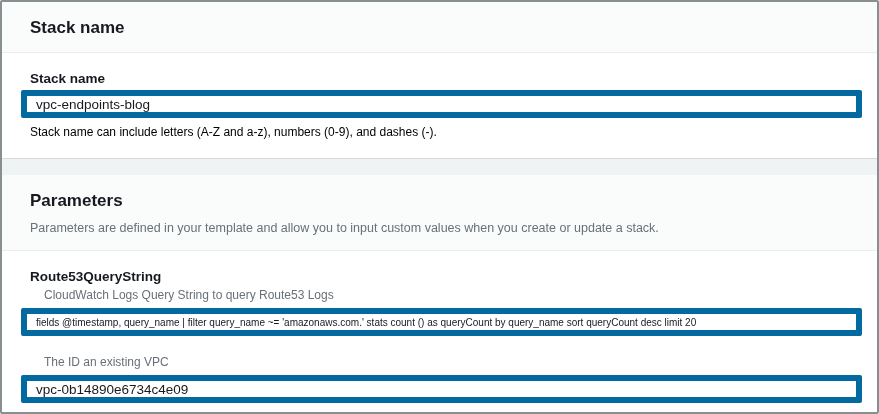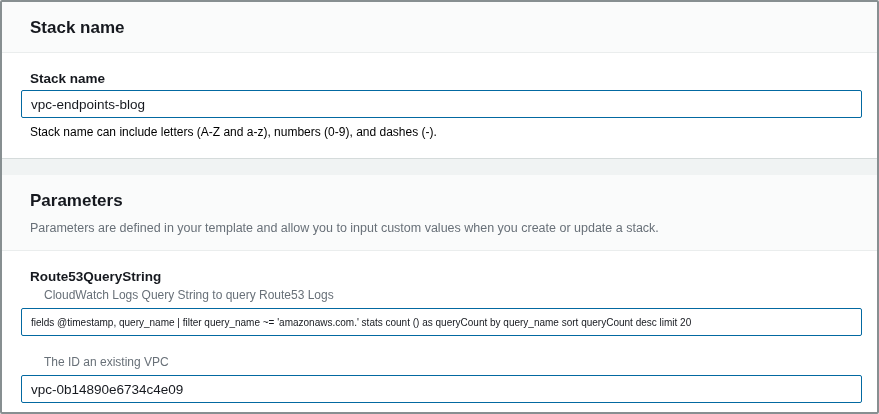--- a/index.html
+++ b/index.html
@@ -51,21 +51,21 @@
   .field-desc {
     font-size: 12px;
     color: #687078;
     line-height: 15px;
     margin: 0 0 5px 23px;
   }
   .text-input {
     display: block;
     width: 841px;
     height: 28px;
-    border: 1px solid #0369a1;
+    border: 6px solid #0369a1;
     border-radius: 2px;
     background: #ffffff;
     color: #16191f;
     font-family: "Liberation Sans", "DejaVu Sans", sans-serif;
     font-size: 13.5px;
     padding: 0 9px;
     outline: none;
   }
   .text-input.long { font-size: 10px; }
   .constraint-text {

